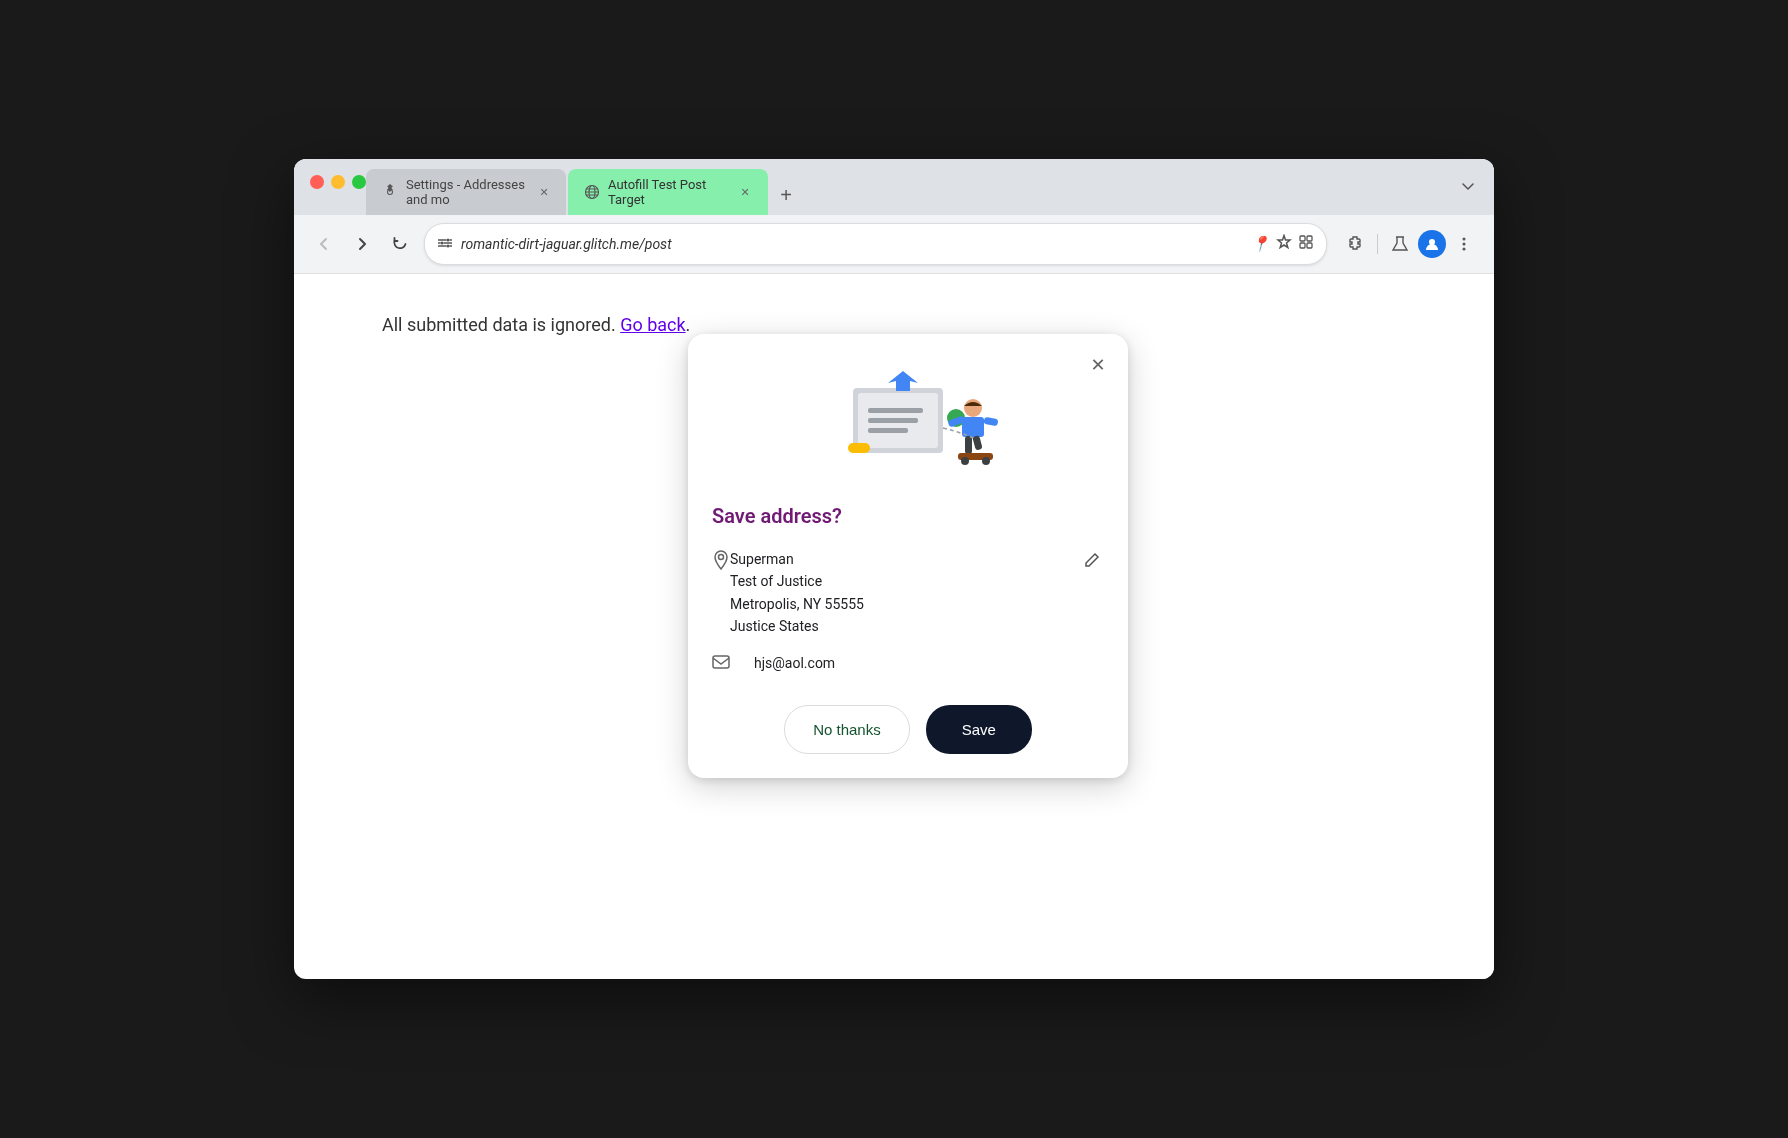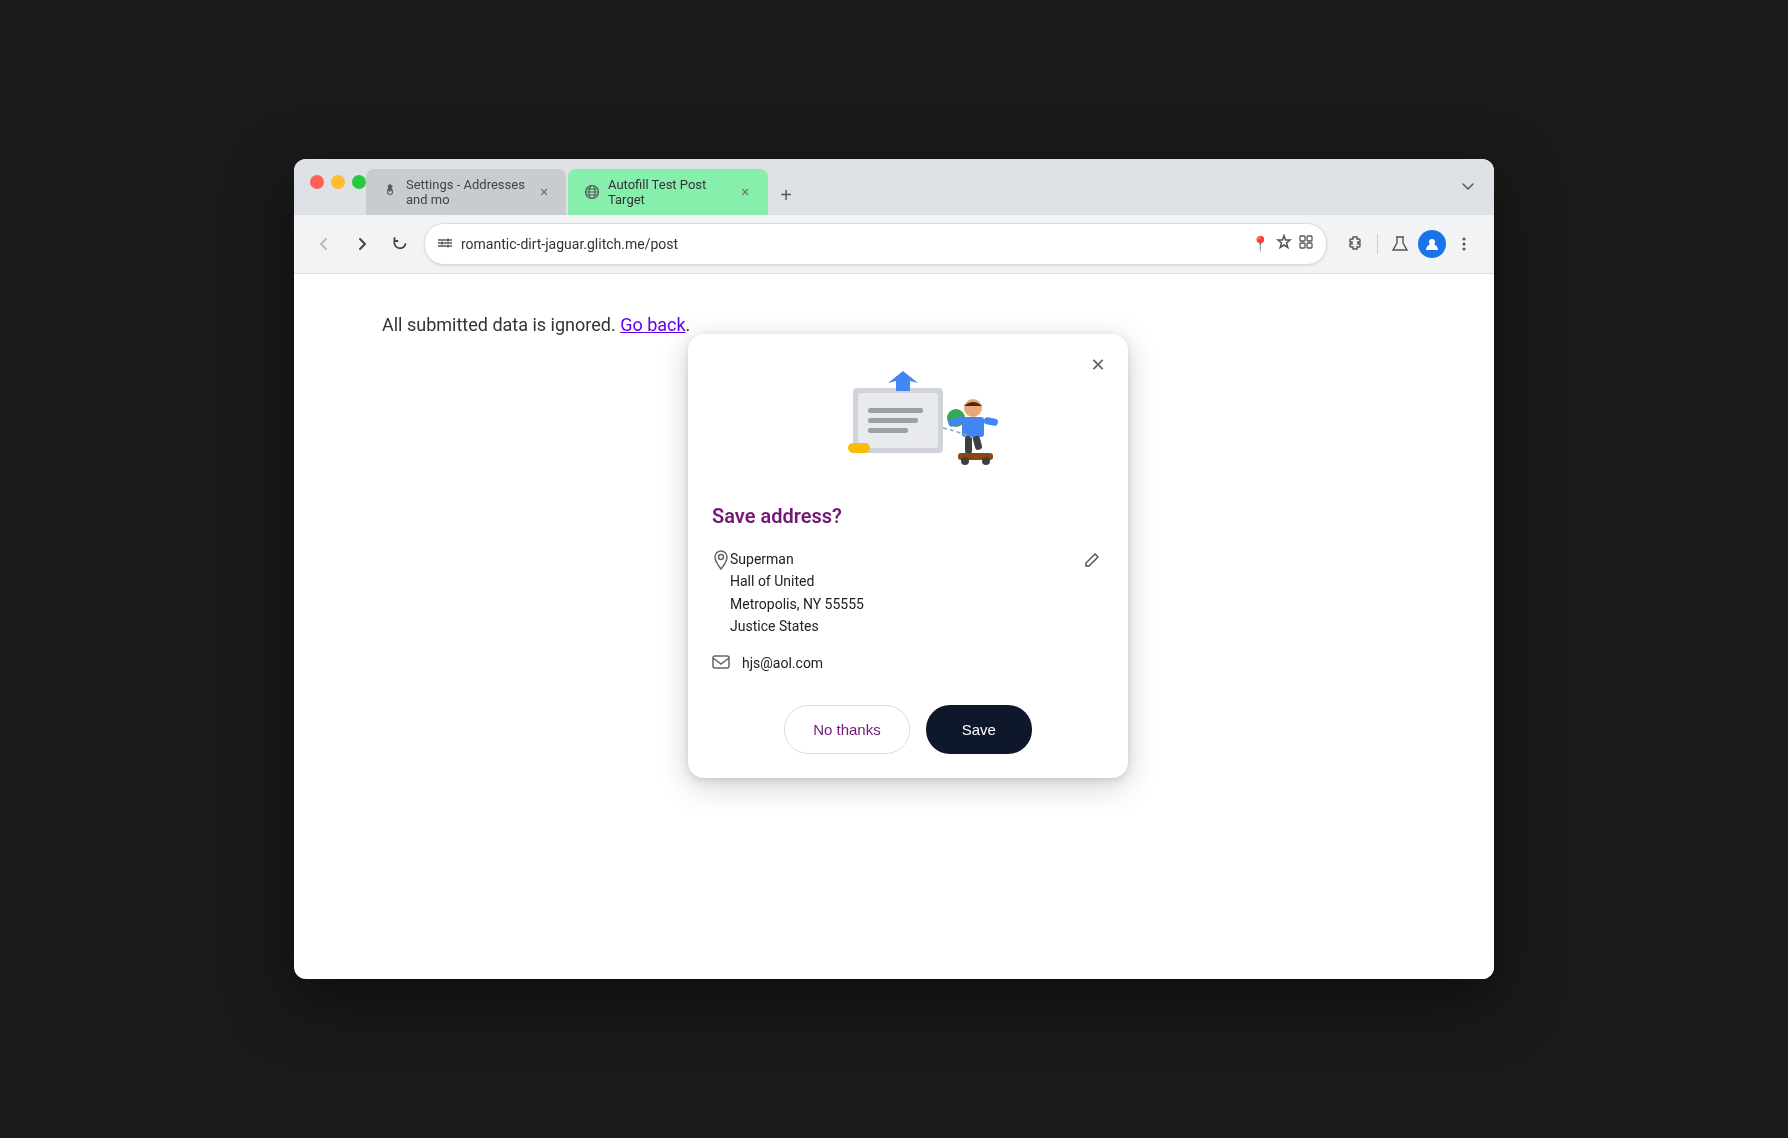--- a/index.html
+++ b/index.html
@@ -159,20 +159,21 @@
       background: #fff;
       border-radius: 20px;
       padding: 10px 12px;
       display: flex;
       align-items: center;
       gap: 8px;
       font-size: 14px;
       color: #333;
       border: 1px solid #dadce0;
       box-shadow: 0 1px 3px rgba(0,0,0,0.1);
+      font-style: italic;
     }
 
     .url-security-icon {
       color: #555;
       font-size: 14px;
     }
 
     .url-text {
       flex: 1;
       font-size: 14px;
@@ -317,21 +318,21 @@
     .edit-icon {
       color: #555;
       font-size: 16px;
       cursor: pointer;
       padding: 4px;
     }
 
     .email-block {
       display: flex;
       align-items: center;
-      gap: 12px;
+      gap: 24px;
       margin-bottom: 24px;
     }
 
     .email-icon {
       color: #666;
       font-size: 16px;
     }
 
     .email-text {
       font-size: 14px;
@@ -343,21 +344,21 @@
       justify-content: center;
       gap: 16px;
       margin-top: 8px;
     }
 
     .btn-no-thanks {
       padding: 10px 28px;
       border-radius: 24px;
       border: 1px solid #dadce0;
       background: #fff;
-      color: #701a75;
+      color: #14532d;
       font-size: 15px;
       font-weight: 500;
       cursor: pointer;
     }
 
     .btn-save {
       padding: 16px 36px;
       border-radius: 24px;
       border: none;
       background: #0f172a;
@@ -546,21 +547,21 @@
 
       <div class="address-block">
         <span class="address-icon">
           <svg width="18" height="20" viewBox="0 0 18 20" fill="none">
             <path d="M9 1C5.7 1 3 3.7 3 7c0 4.5 6 12 6 12s6-7.5 6-12c0-3.3-2.7-6-6-6z" stroke="#666" stroke-width="1.5" fill="none"></path>
             <circle cx="9" cy="7" r="2.5" stroke="#666" stroke-width="1.5" fill="none"></circle>
           </svg>
         </span>
         <div class="address-lines">
           <div class="address-line">Superman</div>
-          <div class="address-line">Hall of United</div>
+          <div class="address-line">Test of Justice</div>
           <div class="address-line">Metropolis, NY 55555</div>
           <div class="address-line">Justice States</div>
         </div>
         <div class="edit-icon">
           <svg width="16" height="16" viewBox="0 0 16 16" fill="none" stroke="#555" stroke-width="1.5">
             <path d="M11 2l3 3L5 14H2v-3L11 2z"></path>
           </svg>
         </div>
       </div>
 

